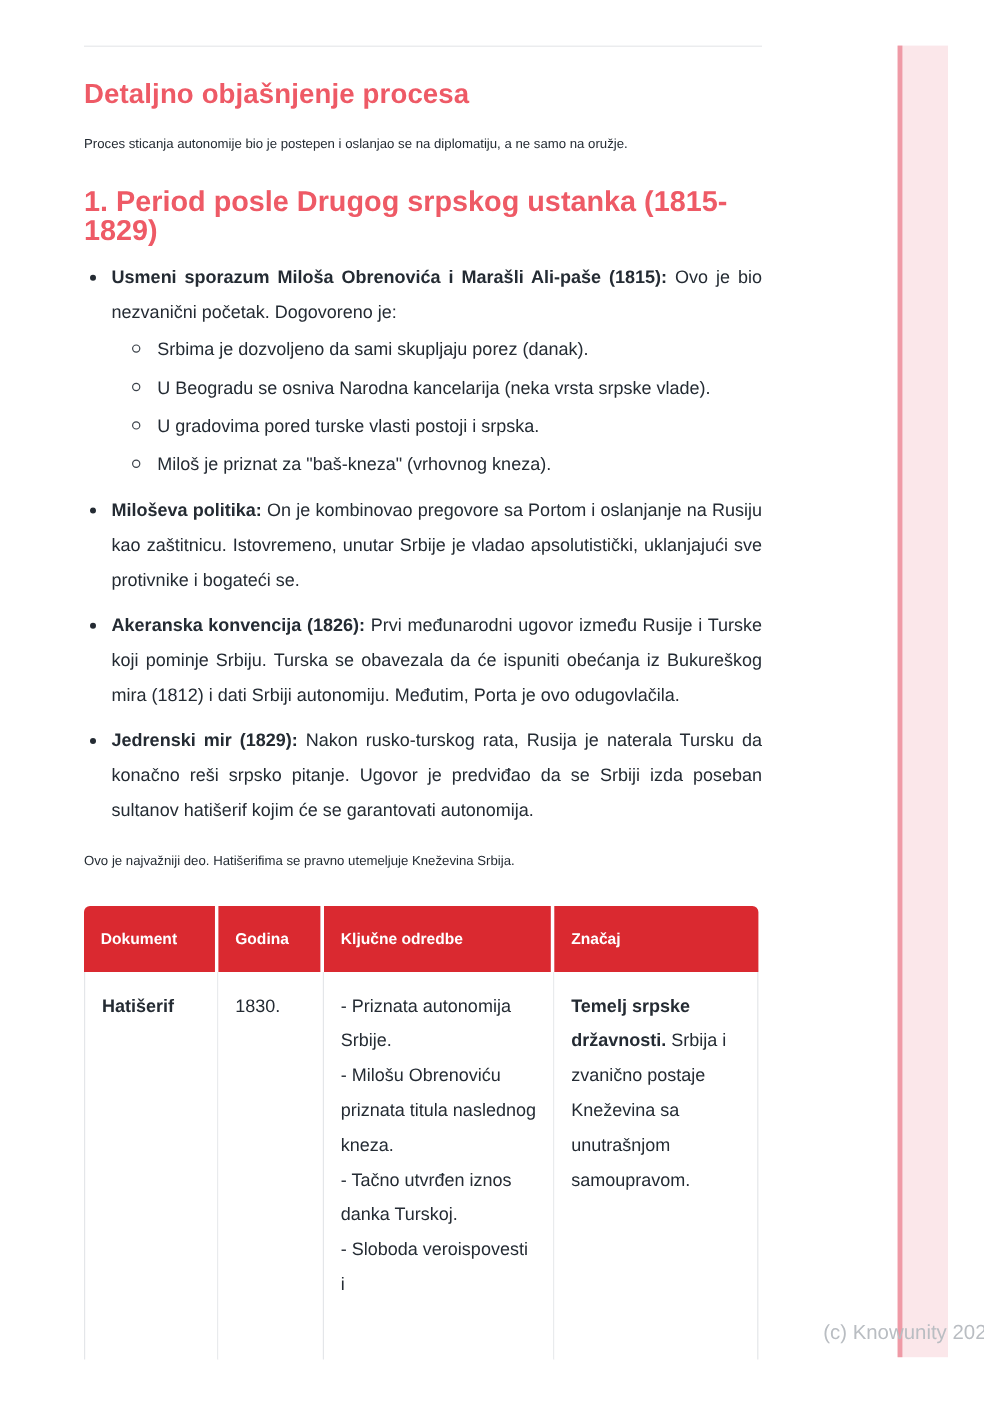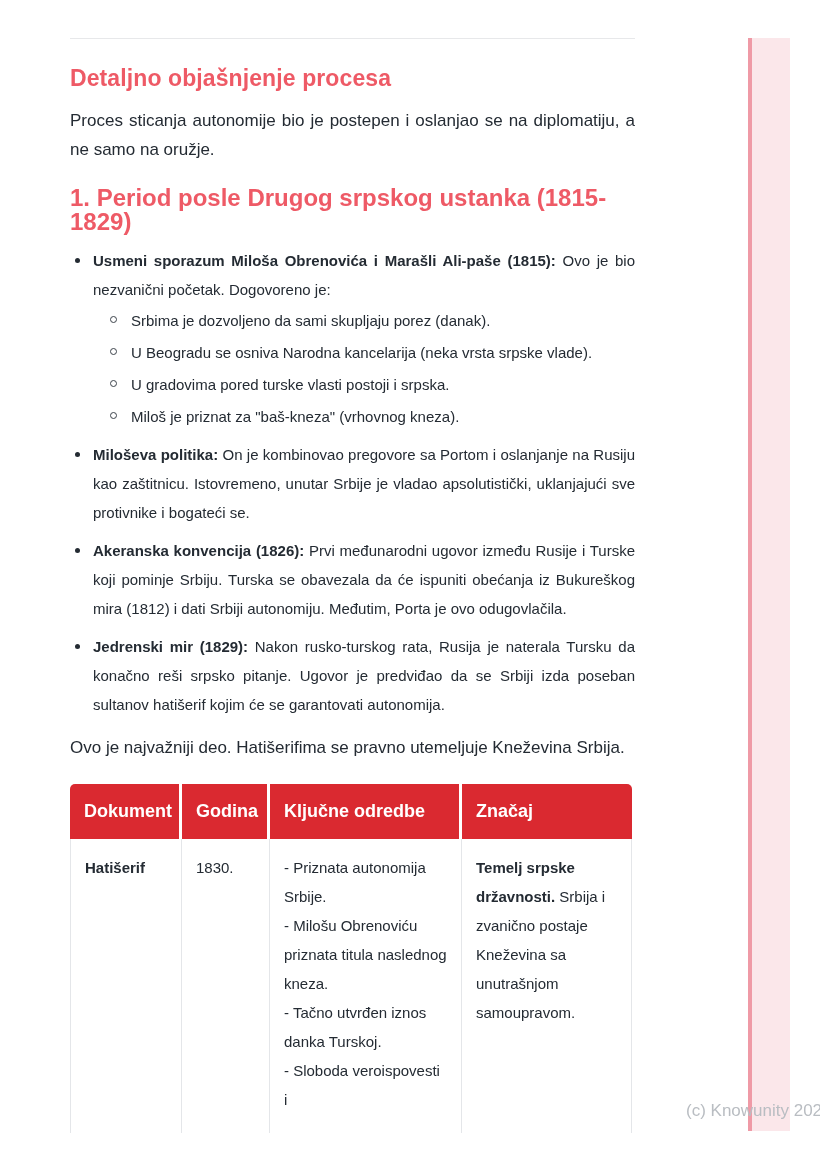--- a/index.html
+++ b/index.html
@@ -53,21 +53,21 @@
   h1.doc-title{
     margin-top:26px;
     font-size:23px;
     line-height:27px;
     font-weight:700;
     color:var(--accent);
     letter-spacing:.1px;
   }
   .para{
     margin-top:14px;
-    font-size:17px;
+    font-size:11px;
     line-height:29px;
     text-align:justify;
   }
   h2.section-heading{
     margin-top:22px;
     font-size:24px;
     line-height:24px;
     font-weight:700;
     color:var(--accent);
   }
@@ -122,21 +122,21 @@
     width:562px;
     table-layout:fixed;
     font-size:15px;
   }
   table.doc-table th{
     background:var(--table-red);
     color:#ffffff;
     font-weight:700;
     text-align:left;
     padding:18px 14px;
-    font-size:18px;
+    font-size:13px;
     line-height:19px;
   }
   table.doc-table th:not(:last-child){border-right:3px solid #ffffff;}
   table.doc-table th:first-child{border-top-left-radius:5px;}
   table.doc-table th:last-child{border-top-right-radius:5px;}
   table.doc-table td{
     vertical-align:top;
     padding:14px 14px;
     border-right:1px solid var(--border);
     line-height:29px;

